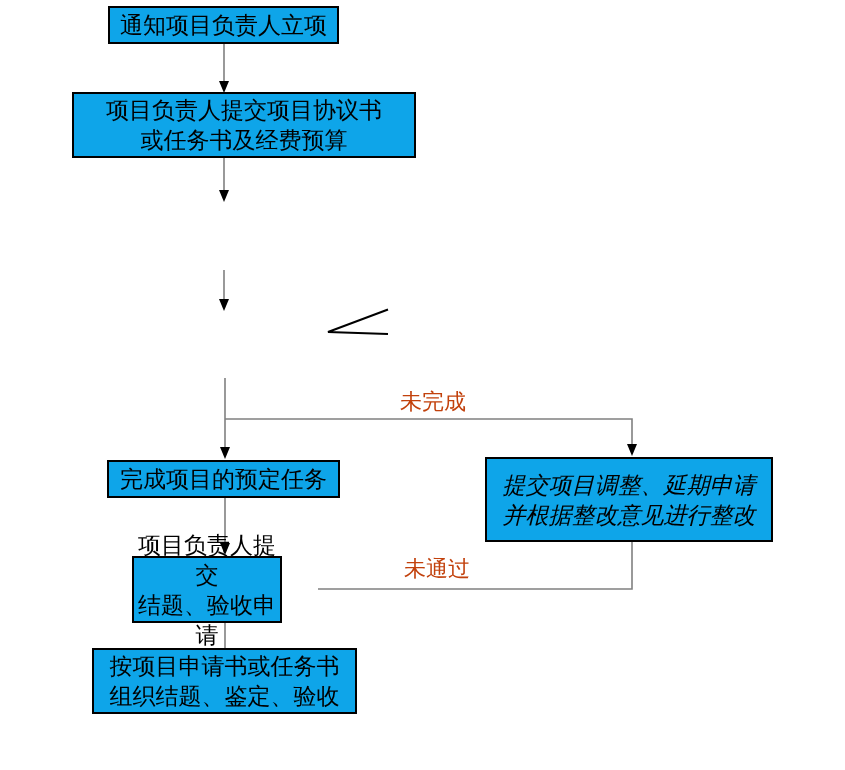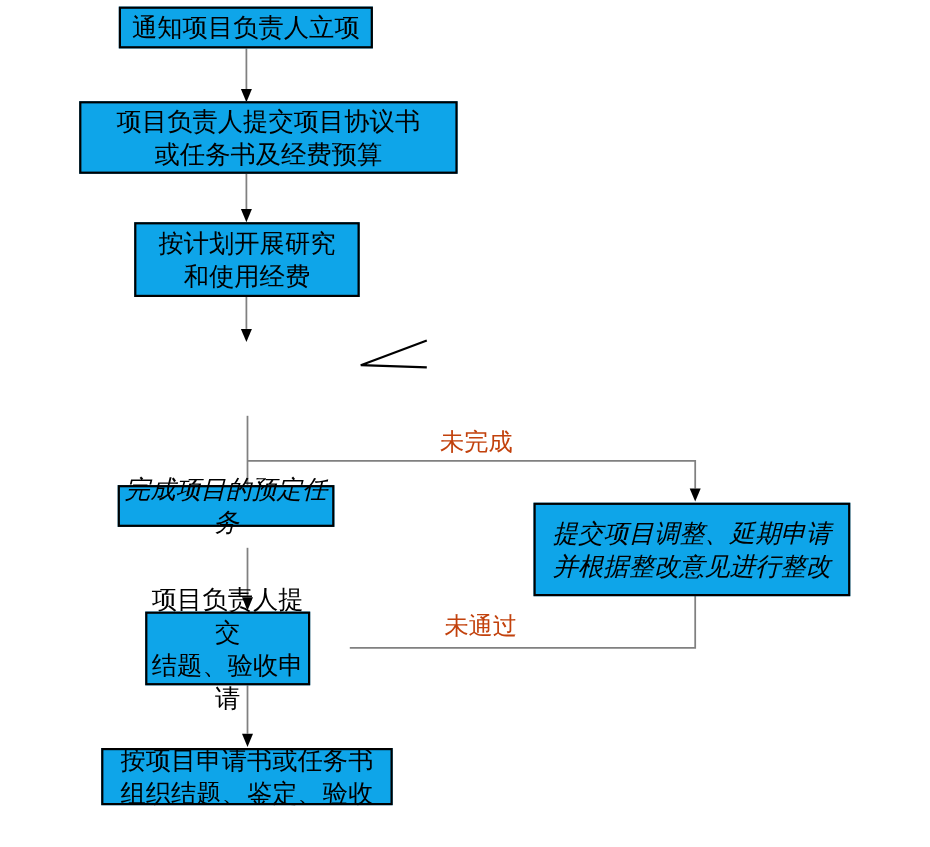--- a/index.html
+++ b/index.html
@@ -35,23 +35,23 @@
     justify-content: center;
     text-align: center;
     font-size: 23px;
     line-height: 30px;
     white-space: pre-line;
   }
   .n1 { left: 108px; top: 6px;   width: 231px; height: 38px; }
   .n2 { left: 72px;  top: 92px;  width: 344px; height: 66px; }
   .n3 { left: 122px; top: 202px; width: 205px; height: 68px; }
   .n4 { left: 123px; top: 311px; width: 204px; height: 67px; }
-  .n5 { left: 107px; top: 441px; width: 197px; height: 38px; font-style: italic; }
+  .n5 { left: 107px; top: 460px; width: 233px; height: 38px; }
   .n6 { left: 132px; top: 556px; width: 150px; height: 67px; }
-  .n7 { left: 92px;  top: 680px; width: 265px; height: 52px; }
+  .n7 { left: 92px;  top: 648px; width: 265px; height: 66px; }
   .n8 { left: 485px; top: 457px; width: 288px; height: 85px; font-style: italic; }
   .n9 { left: 386px; top: 269px; width: 224px; height: 73px; }
   .edge-label {
     position: absolute;
     z-index: 1;
     color: #c2410c;
     font-size: 22px;
     line-height: 24px;
     text-align: center;
     white-space: nowrap;
@@ -84,22 +84,20 @@
     <path class="cline" d="M225,419 L632,419 L632,444"></path>
     <polygon class="ahead" points="632,456 627,444 637,444"></polygon>
 
     <path class="cline" d="M318,589 L632,589 L632,537"></path>
     <polygon class="ahead" points="632,524 627,537 637,537"></polygon>
   </svg>
 
   <div class="node n1">通知项目负责人立项</div>
   <div class="node n2">项目负责人提交项目协议书
 或任务书及经费预算</div>
-  <div class="node n3">按计划开展研究
-和使用经费</div>
   <div class="node n5">完成项目的预定任务</div>
   <div class="node n6">项目负责人提交
 结题、验收申请</div>
   <div class="node n7">按项目申请书或任务书
 组织结题、鉴定、验收</div>
   <div class="node n8">提交项目调整、延期申请
 并根据整改意见进行整改</div>
 
   <div class="edge-label l1">未完成</div>
   <div class="edge-label l2">未通过</div>

